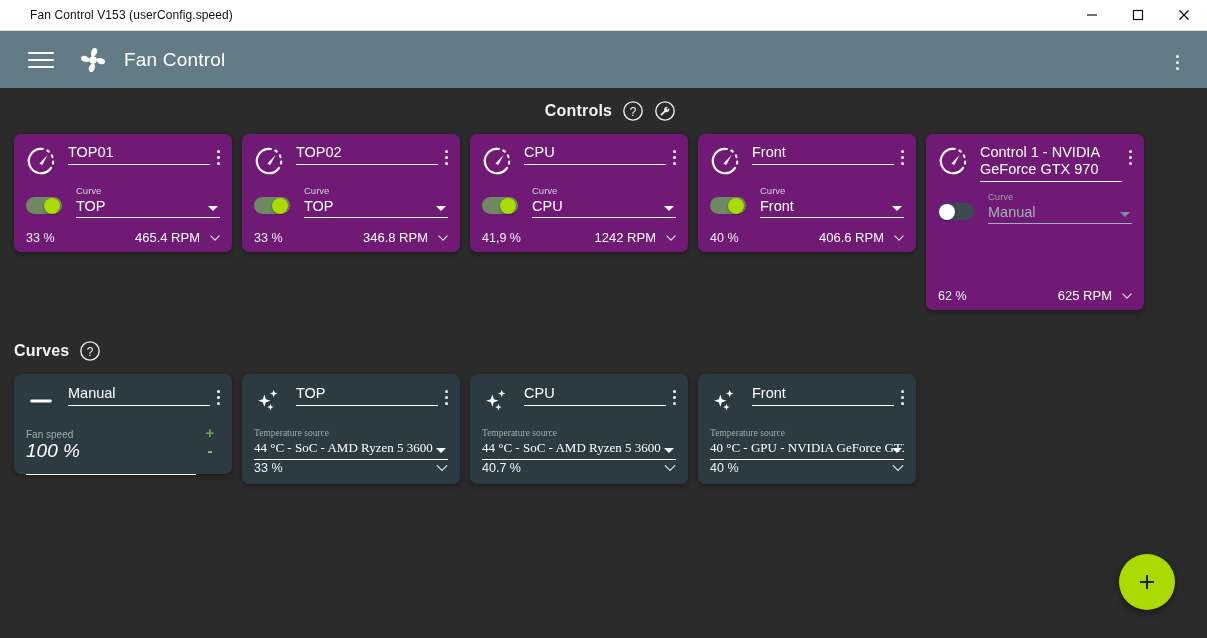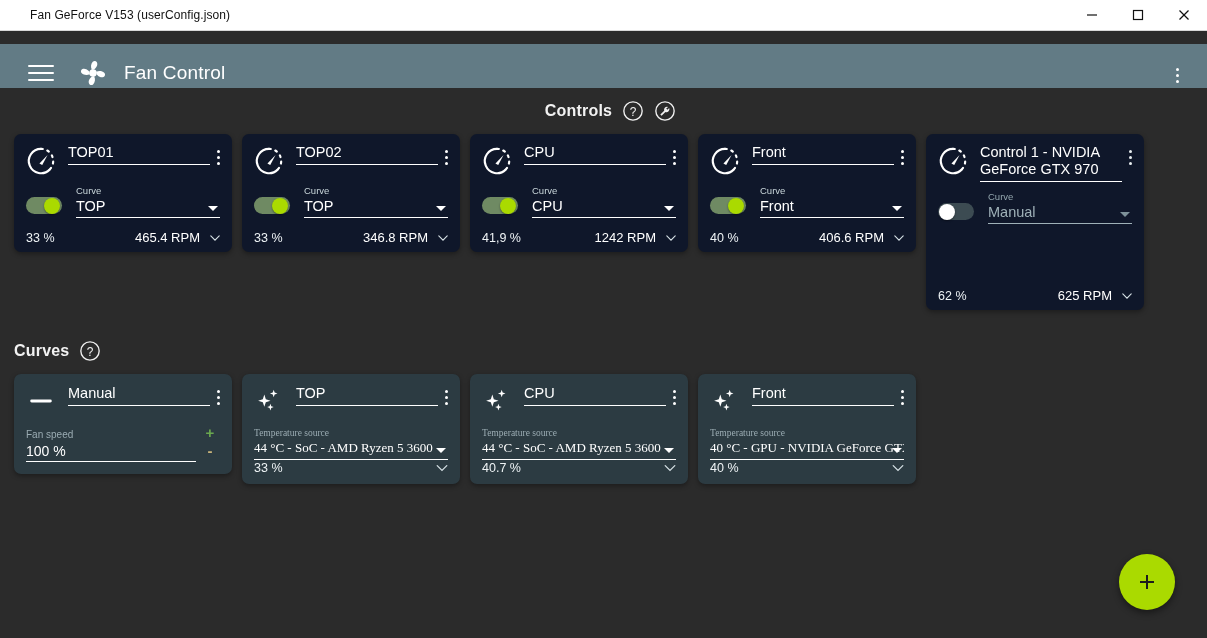--- a/index.html
+++ b/index.html
@@ -30,21 +30,20 @@
     color: #111;
   }
   .win-btn svg { display: block; }
 
   
   .appbar {
     height: 57px; width: 100%;
     background: #627b85;
     display: flex; align-items: center;
     padding: 0 16px;
-    margin-top: 13px;
   }
   .hamburger { width: 26px; height: 26px; margin-left: 12px; margin-right: 22px;
       display:flex; flex-direction:column; justify-content:center; gap:5px; }
   .hamburger span { display:block; height:2px; background:#fff; width:26px; border-radius:1px;}
   .fan-logo { width: 34px; height: 34px; margin-right: 14px; }
   .app-title { color: #fff; font-size: 19px; font-weight: 400; letter-spacing:.2px; }
   .appbar-kebab { margin-left: auto; margin-right: 12px; }
 
   
   .content { position: absolute; top: 88px; left:0; right:0; bottom:0; background:#2b2b2b;}
@@ -54,21 +53,21 @@
     padding-left: 14px; color: #fff;
   }
   .section-title { font-size: 16px; font-weight: 700; color:#f2f2f2; letter-spacing:.2px;}
   .head-icon { width: 22px; height: 22px; display:block; }
 
   .cards-row { display: flex; align-items: flex-start; gap: 10px; padding-left: 14px; }
 
   
   .ctrl-card {
     width: 218px; height: 118px;
-    background: #0f172a;
+    background: #701a75;
     border-radius: 7px;
     position: relative;
     box-shadow: 0 2px 5px rgba(0,0,0,.35);
     padding: 10px 12px 8px 12px;
   }
   .ctrl-card.tall { height: 176px; }
 
   .row-top { display: flex; align-items: flex-start; }
   .gauge-icon { width: 30px; height: 30px; flex: 0 0 30px; margin-top: 2px; }
   .name-wrap { flex: 1; margin-left: 12px; margin-right: 6px; }
@@ -143,43 +142,43 @@
   .curve-bot {
     position: absolute; left: 12px; right: 10px; bottom: 8px;
     display: flex; align-items: center;
   }
   .curve-pct { color: #eef3f5; font-size: 12.5px; }
   .curve-chev { margin-left: auto; width: 16px; height: 16px; }
 
   .manual-body { margin-top: 12px; position: relative; padding-right: 24px;}
   .manual-label { font-size: 10px; color: #9bacb3; line-height: 13px;}
   .manual-value {
-    color: #ffffff; font-size: 14px; line-height: 20px;
-    padding-bottom: 0; border-bottom: 1px solid #ffffff;
+    color: #ffffff; font-size: 19px; line-height: 20px;
+    padding-bottom: 13px; border-bottom: 1px solid #ffffff; font-style: italic;
   }
   .spin {
     position: absolute; right: 0; top: 0; width: 20px;
     display: flex; flex-direction: column; align-items: center; gap: 10px;
   }
   .spin-plus { color: #6aa84f; font-size: 15px; line-height: 10px; font-weight: 700;}
   .spin-minus { color: #c7b37a; font-size: 15px; line-height: 6px; font-weight: 700;}
 
   
   .fab {
     position: absolute; right: 32px; bottom: 28px;
     width: 56px; height: 56px; border-radius: 50%;
     background: #aada00; display:flex; align-items:center; justify-content:center;
     box-shadow: 0 3px 7px rgba(0,0,0,.45);
   }
 </style>
 </head>
 <body>
 
 <div class="titlebar">
-  <div class="titlebar-text">Fan GeForce V153 (userConfig.json)</div>
+  <div class="titlebar-text">Fan Control V153 (userConfig.speed)</div>
   <div class="win-buttons">
     <div class="win-btn">
       <svg width="12" height="12" viewBox="0 0 12 12">
           <line x1="1" y1="6" x2="11" y2="6" stroke="#111" stroke-width="1.2"></line>
         </svg>
     </div>
     <div class="win-btn">
       <svg width="12" height="12" viewBox="0 0 12 12">
           <rect x="1.5" y="1.5" width="9" height="9" fill="none" stroke="#111" stroke-width="1.2"></rect>
         </svg>

